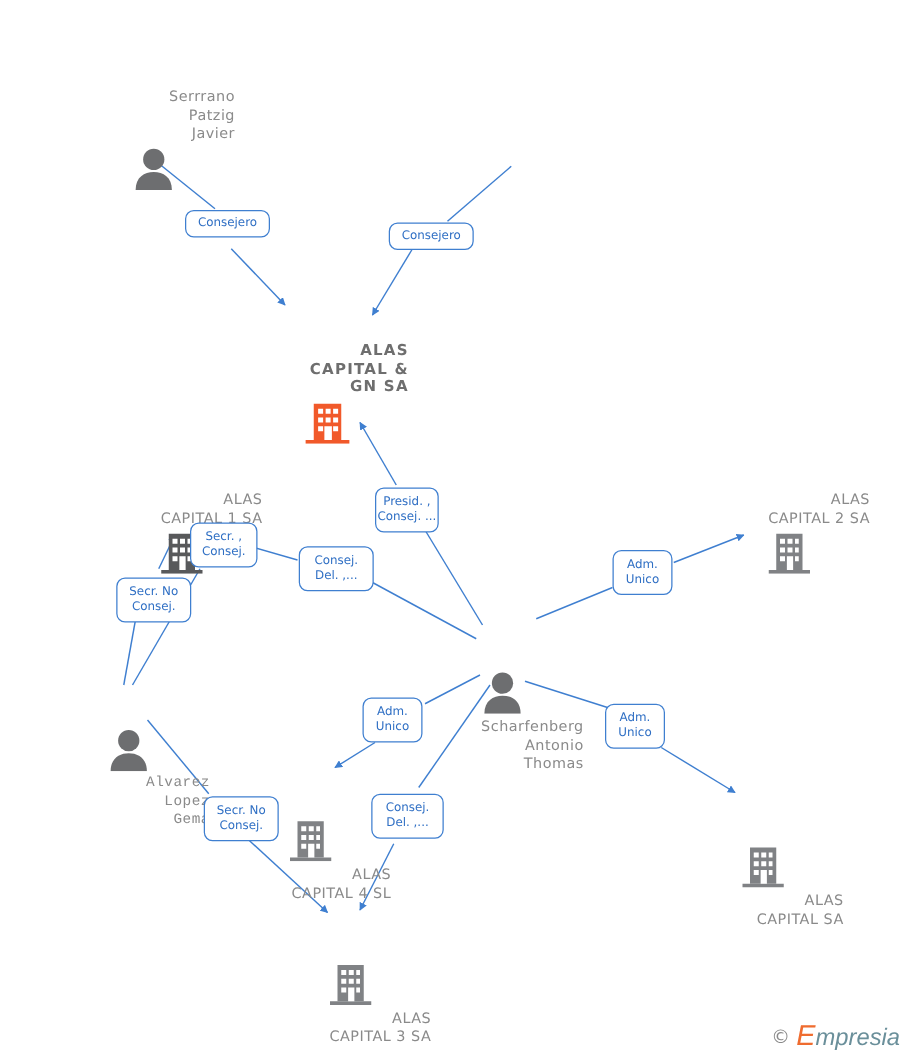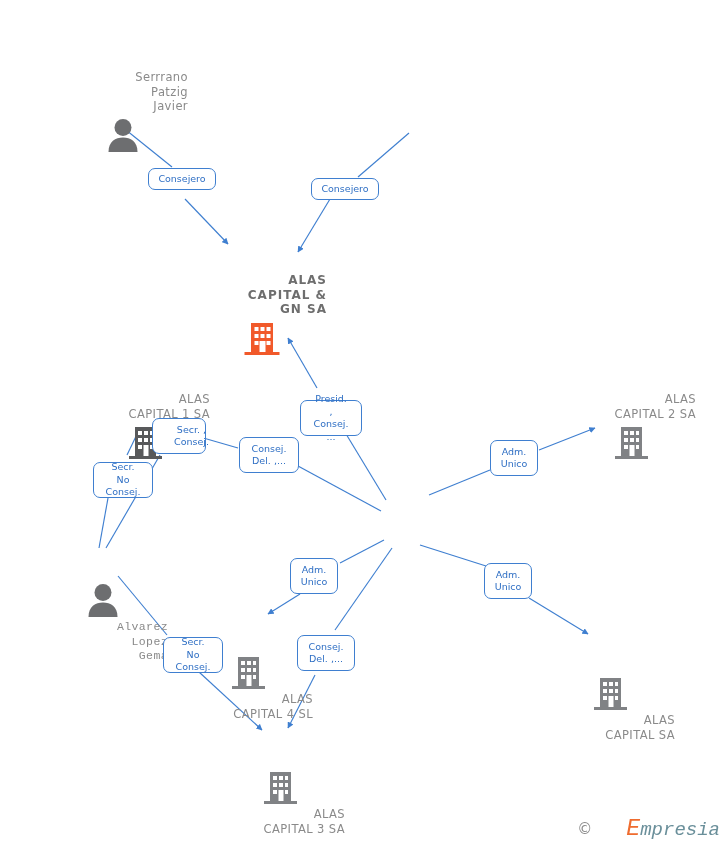--- a/index.html
+++ b/index.html
@@ -53,43 +53,42 @@
 
   .reltag {
     position: absolute;
     border: 1.6px solid #3f7fd0;
     border-radius: 7px;
     background: #ffffff;
     color: #2f6fc4;
     font-size: 9.5px;
     line-height: 12.5px;
     text-align: center;
-    padding: 3px 21px;
+    padding: 3px 0;
     white-space: pre-line;
     box-sizing: border-box;
   }
   .watermark {
     position: absolute;
     right: 8px;
     bottom: 8px;
     display: flex;
     align-items: center;
     gap: 5px;
   }
   .watermark .copy {
     color: #8a8a8a;
     font-size: 15px;
   }
   .watermark .brand {
-    font-family: Liberation Mono, monospace;
+    font-family: Liberation Sans, sans-serif;
     font-style: italic;
     font-size: 19px;
     color: #6a8f9a;
     letter-spacing: 0px;
-    margin-left: 29px;
   }
   .watermark .brand .cap {
     color: #ef6c2f;
     font-size: 23px;
   }
 </style>
 </head>
 <body>
 
 <div id="canvas">
@@ -210,20 +209,31 @@
           <rect x="64" y="13" width="4" height="4"></rect>
           <rect x="70" y="13" width="3" height="4"></rect>
           <rect x="58" y="20" width="4" height="4"></rect>
           <rect x="70" y="20" width="3" height="4"></rect>
           <rect x="63.5" y="20" width="5" height="11"></rect>
         </g>
       </svg>
     </span>
   </div>
 
+  <div class="node label-below" style="left:337px; top:497px;">
+    <span class="glyph">
+      <svg width="130" height="34" viewBox="0 0 130 34" xmlns="http://www.w3.org/2000/svg">
+        <circle cx="65" cy="9.5" r="8.5" fill="#6d6e70"></circle>
+        <path d="M50.5 34 C50.5 23.5 57.5 19.5 65 19.5 C72.5 19.5 79.5 23.5 79.5 34 Z" fill="#6d6e70"></path>
+      </svg>
+    </span>
+    <span class="nlabel">Scharfenberg
+Antonio
+Thomas</span>
+  </div>
 
   <div class="node label-below" style="left:38px; top:543px;font-family:Liberation Mono, monospace;">
     <span class="glyph">
       <svg width="130" height="34" viewBox="0 0 130 34" xmlns="http://www.w3.org/2000/svg">
         <circle cx="65" cy="9.5" r="8.5" fill="#6d6e70"></circle>
         <path d="M50.5 34 C50.5 23.5 57.5 19.5 65 19.5 C72.5 19.5 79.5 23.5 79.5 34 Z" fill="#6d6e70"></path>
       </svg>
     </span>
     <span class="nlabel">Alvarez
 Lopez
@@ -297,36 +307,36 @@
   </div>
 
   <div class="reltag" style="left:148px; top:168px; width:68px; height:22px; display:flex; align-items:center; justify-content:center;">
     <span>Consejero</span>
   </div>
 
   <div class="reltag" style="left:311px; top:178px; width:68px; height:22px; display:flex; align-items:center; justify-content:center;">
     <span>Consejero</span>
   </div>
 
-  <div class="reltag" style="left:152px; top:418px; width:54px; height:36px; display:flex; align-items:center; ">
+  <div class="reltag" style="left:152px; top:418px; width:54px; height:36px; display:flex; align-items:center; justify-content:center;">
     <span>Secr. ,
 Consej.</span>
   </div>
 
   <div class="reltag" style="left:93px; top:462px; width:60px; height:36px; display:flex; align-items:center; justify-content:center;">
     <span>Secr.  No
 Consej.</span>
   </div>
 
   <div class="reltag" style="left:239px; top:437px; width:60px; height:36px; display:flex; align-items:center; justify-content:center;">
     <span>Consej.
 Del. ,...</span>
   </div>
 
-  <div class="reltag" style="left:300px; top:390px; width:62px; height:36px; display:flex; align-items:center; justify-content:center;margin-top:10px;">
+  <div class="reltag" style="left:300px; top:390px; width:51px; height:36px; display:flex; align-items:center; justify-content:center;">
     <span>Presid. ,
 Consej. ...</span>
   </div>
 
   <div class="reltag" style="left:490px; top:440px; width:48px; height:36px; display:flex; align-items:center; justify-content:center;">
     <span>Adm.
 Unico</span>
   </div>
 
   <div class="reltag" style="left:290px; top:558px; width:48px; height:36px; display:flex; align-items:center; justify-content:center;">

